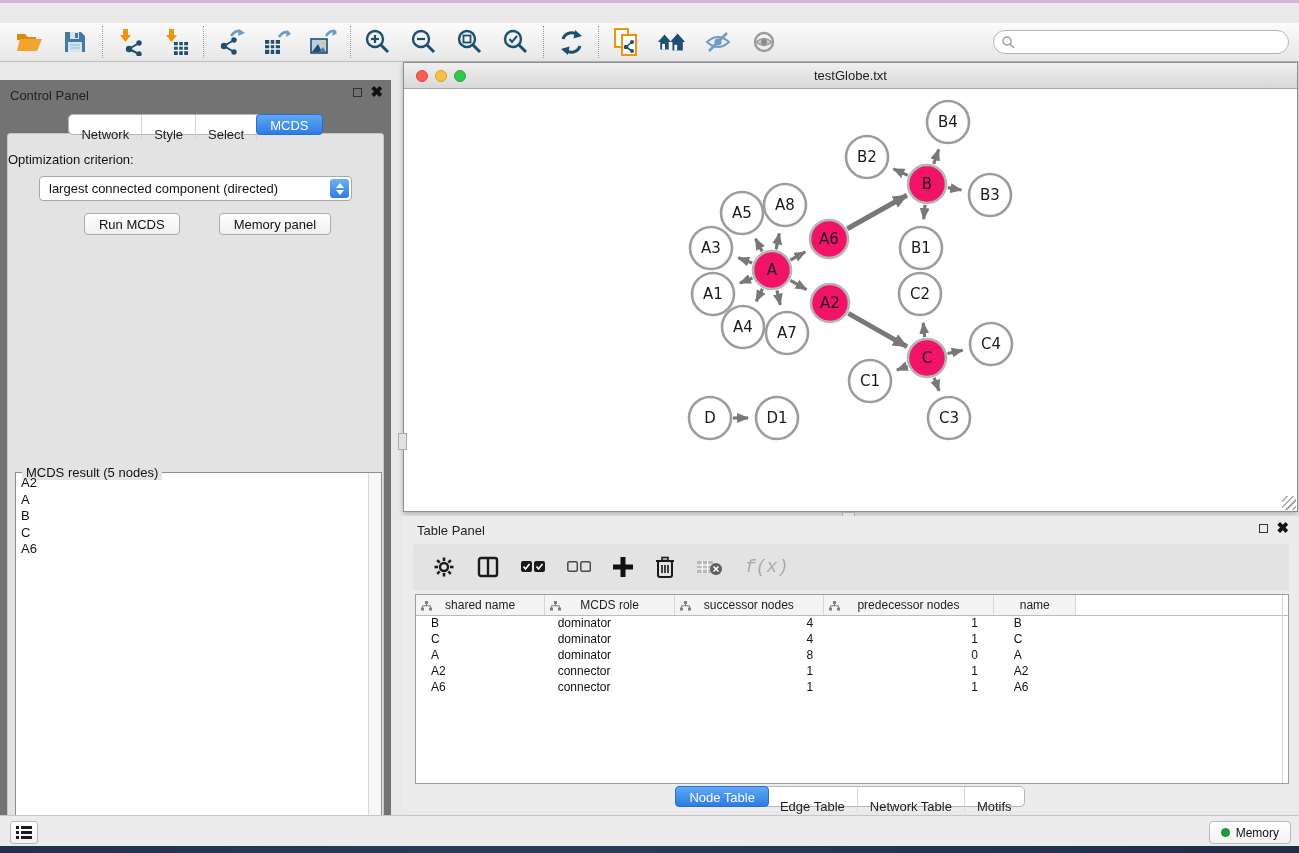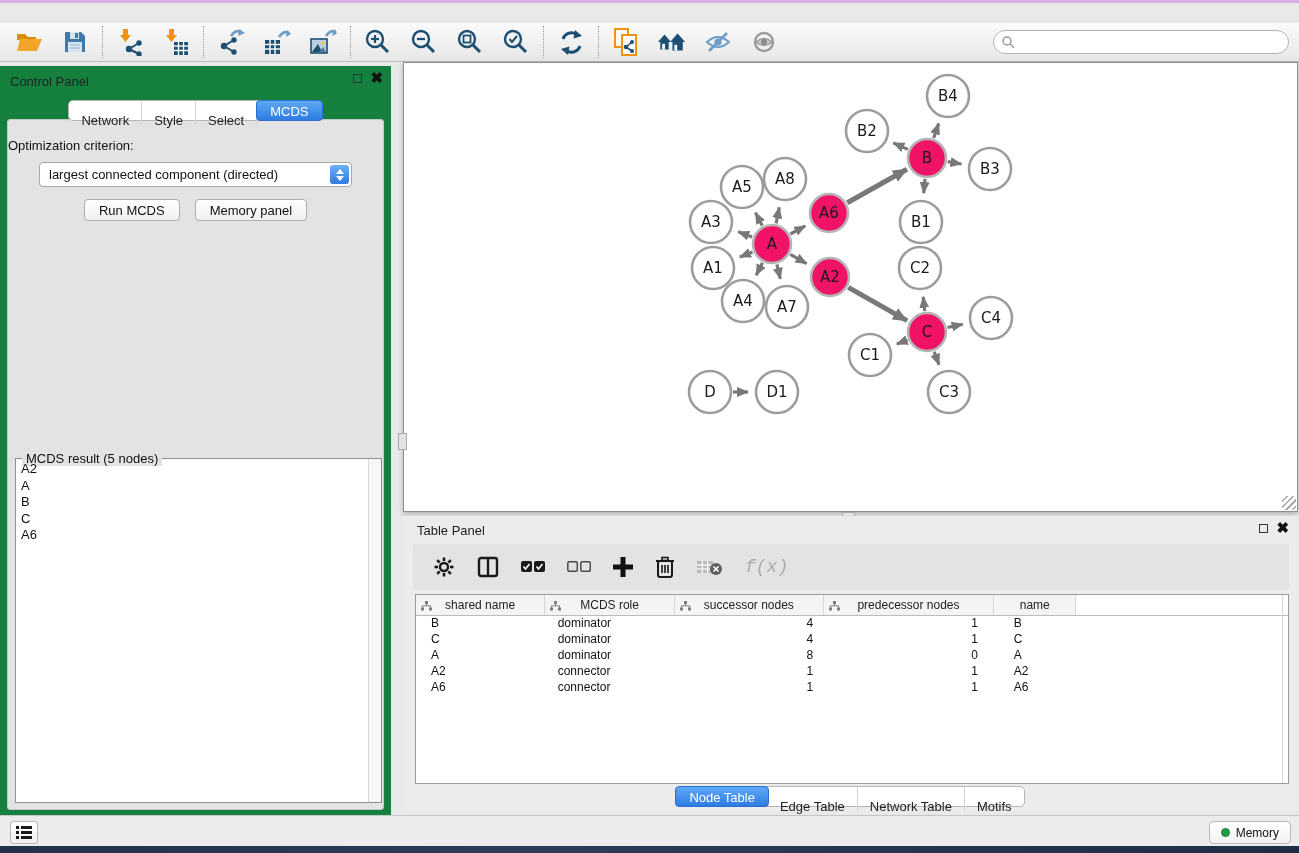--- a/index.html
+++ b/index.html
@@ -29,21 +29,21 @@
   .tbsep { width:1px; height:32px; border-left:1px dotted #9a9a9a; margin:0 12px; }
   .tbicon { width:30px; height:30px; display:flex; align-items:center; justify-content:center; cursor:default; }
   .searchbox { position:absolute; right:10px; top:7px; width:296px; height:24px; background:#fff;
     border:1px solid #b3b3b3; border-radius:12px; display:flex; align-items:center; padding-left:7px; }
   .searchbox input { border:none; outline:none; font-size:12px; width:250px; background:transparent; }
 
   
   .main { position:absolute; left:0; top:62px; width:1299px; height:753px; background:#e9e9e9; }
 
   
-  .control-panel { position:absolute; left:0; top:4px; width:391px; height:753px; background:#15803d; }
+  .control-panel { position:absolute; left:0; top:18px; width:391px; height:753px; background:#737373; }
   .cp-header { position:relative; height:28px; padding:8px 10px 0; font-size:13px; color:#222; }
   .panel-icons { position:absolute; right:8px; top:6px; display:flex; gap:8px; align-items:center; }
   .float-icon { width:9px; height:9px; border:1.5px solid #333; display:inline-block; }
   .close-icon { font-size:15px; font-weight:bold; color:#111; line-height:12px; }
   .cp-tabs { position:relative; z-index:3; display:flex; justify-content:center; margin-top:6px; }
   .seg { display:inline-flex; background:#fff; border:1px solid #b6b6b6; border-radius:5px; height:21px; }
   .seg .tab { padding:12px 12px; font-size:13px; color:#222; border-right:1px solid #d4d4d4; line-height:16px; white-space:nowrap; }
   .seg .tab:last-child { border-right:none; }
   .seg .tab.selected { background:linear-gradient(#5fa9f4,#2d7ce2); color:#fff; border:1px solid #2a6fd0;
     border-radius:4px; margin:-1px; padding:3px 13px; }
@@ -52,21 +52,21 @@
   .opt-label { margin-top:18px; text-align:left; font-size:13px; color:#111; }
   .selectbox { position:relative; margin:9px auto 0; width:313px; height:25px; background:#fff;
     border:1px solid #a8a8a8; border-radius:4px; display:flex; align-items:center; padding-left:9px; }
   .selectbox .sel-text { font-size:13px; color:#111; }
   .stepper { position:absolute; right:2px; top:2px; width:19px; height:19px; border-radius:3px;
     background:linear-gradient(#6db1f6,#2f7be0); display:flex; flex-direction:column; align-items:center; justify-content:center; gap:2px; }
   .tri-up { width:0; height:0; border-left:4px solid transparent; border-right:4px solid transparent; border-bottom:5px solid #fff; }
   .tri-down { width:0; height:0; border-left:4px solid transparent; border-right:4px solid transparent; border-top:5px solid #fff; }
   .btn-row { display:flex; justify-content:center; gap:15px; margin-top:12px; }
   .mac-btn { height:22px; padding:2px 14px; background:linear-gradient(#ffffff,#f0f0f0);
-    border:1px solid #adadad; border-radius:4px; font-size:13px; color:#111; }
+    border:1px solid #adadad; border-radius:4px; font-size:13px; color:#111;margin-left:24px; }
   .result-box { position:absolute; left:7px; width:367px; top:338px; bottom:6px;
     border:1px solid #8f8f8f; background:#fff; }
   .result-title { position:absolute; top:-8px; left:6px; background:#e3e3e3; padding:0 4px; font-size:13px; color:#111; }
   .result-list { position:absolute; left:1px; top:2px; right:14px; bottom:1px; overflow:hidden; }
   .result-item { font-size:13px; color:#111; line-height:16.5px; padding-left:4px; }
   .result-scroll { position:absolute; right:0; top:0; bottom:0; width:13px; background:#f7f7f7; border-left:1px solid #d8d8d8; }
 
   
   .network-window { position:absolute; left:403px; top:0; width:895px; height:450px;
     border:1px solid #8e8e8e; background:#fff; box-shadow:0 2px 5px rgba(0,0,0,.25); }
@@ -333,20 +333,28 @@
               <div class="result-item">B</div>
               <div class="result-item">C</div>
               <div class="result-item">A6</div>
             </div>
           <div class="result-scroll"></div>
         </div>
       </div>
     </div>
 
     <div class="network-window">
+      <div class="nw-titlebar">
+        <div class="lights2">
+          <span class="light red"></span>
+          <span class="light yellow"></span>
+          <span class="light green"></span>
+        </div>
+        <div class="title">testGlobe.txt</div>
+      </div>
       <div class="nw-canvas" id="graph-canvas"><svg width="893" height="422" viewBox="0 0 893 422" xmlns="http://www.w3.org/2000/svg">
             <defs>
               <marker id="arr" markerUnits="userSpaceOnUse" markerWidth="12" markerHeight="10" refX="11" refY="5" orient="auto">
                 <path d="M0,0 L12,5 L0,10 z" fill="#787878"></path>
               </marker>
               <marker id="arrB" markerUnits="userSpaceOnUse" markerWidth="15" markerHeight="13" refX="14" refY="6.5" orient="auto">
                 <path d="M0,0 L15,6.5 L0,13 z" fill="#787878"></path>
               </marker>
             </defs>
             <line x1="358.2" y1="162.4" x2="351.5" y2="149.7" stroke="#787878" stroke-width="3.2" marker-end="url(#arr)"></line>

